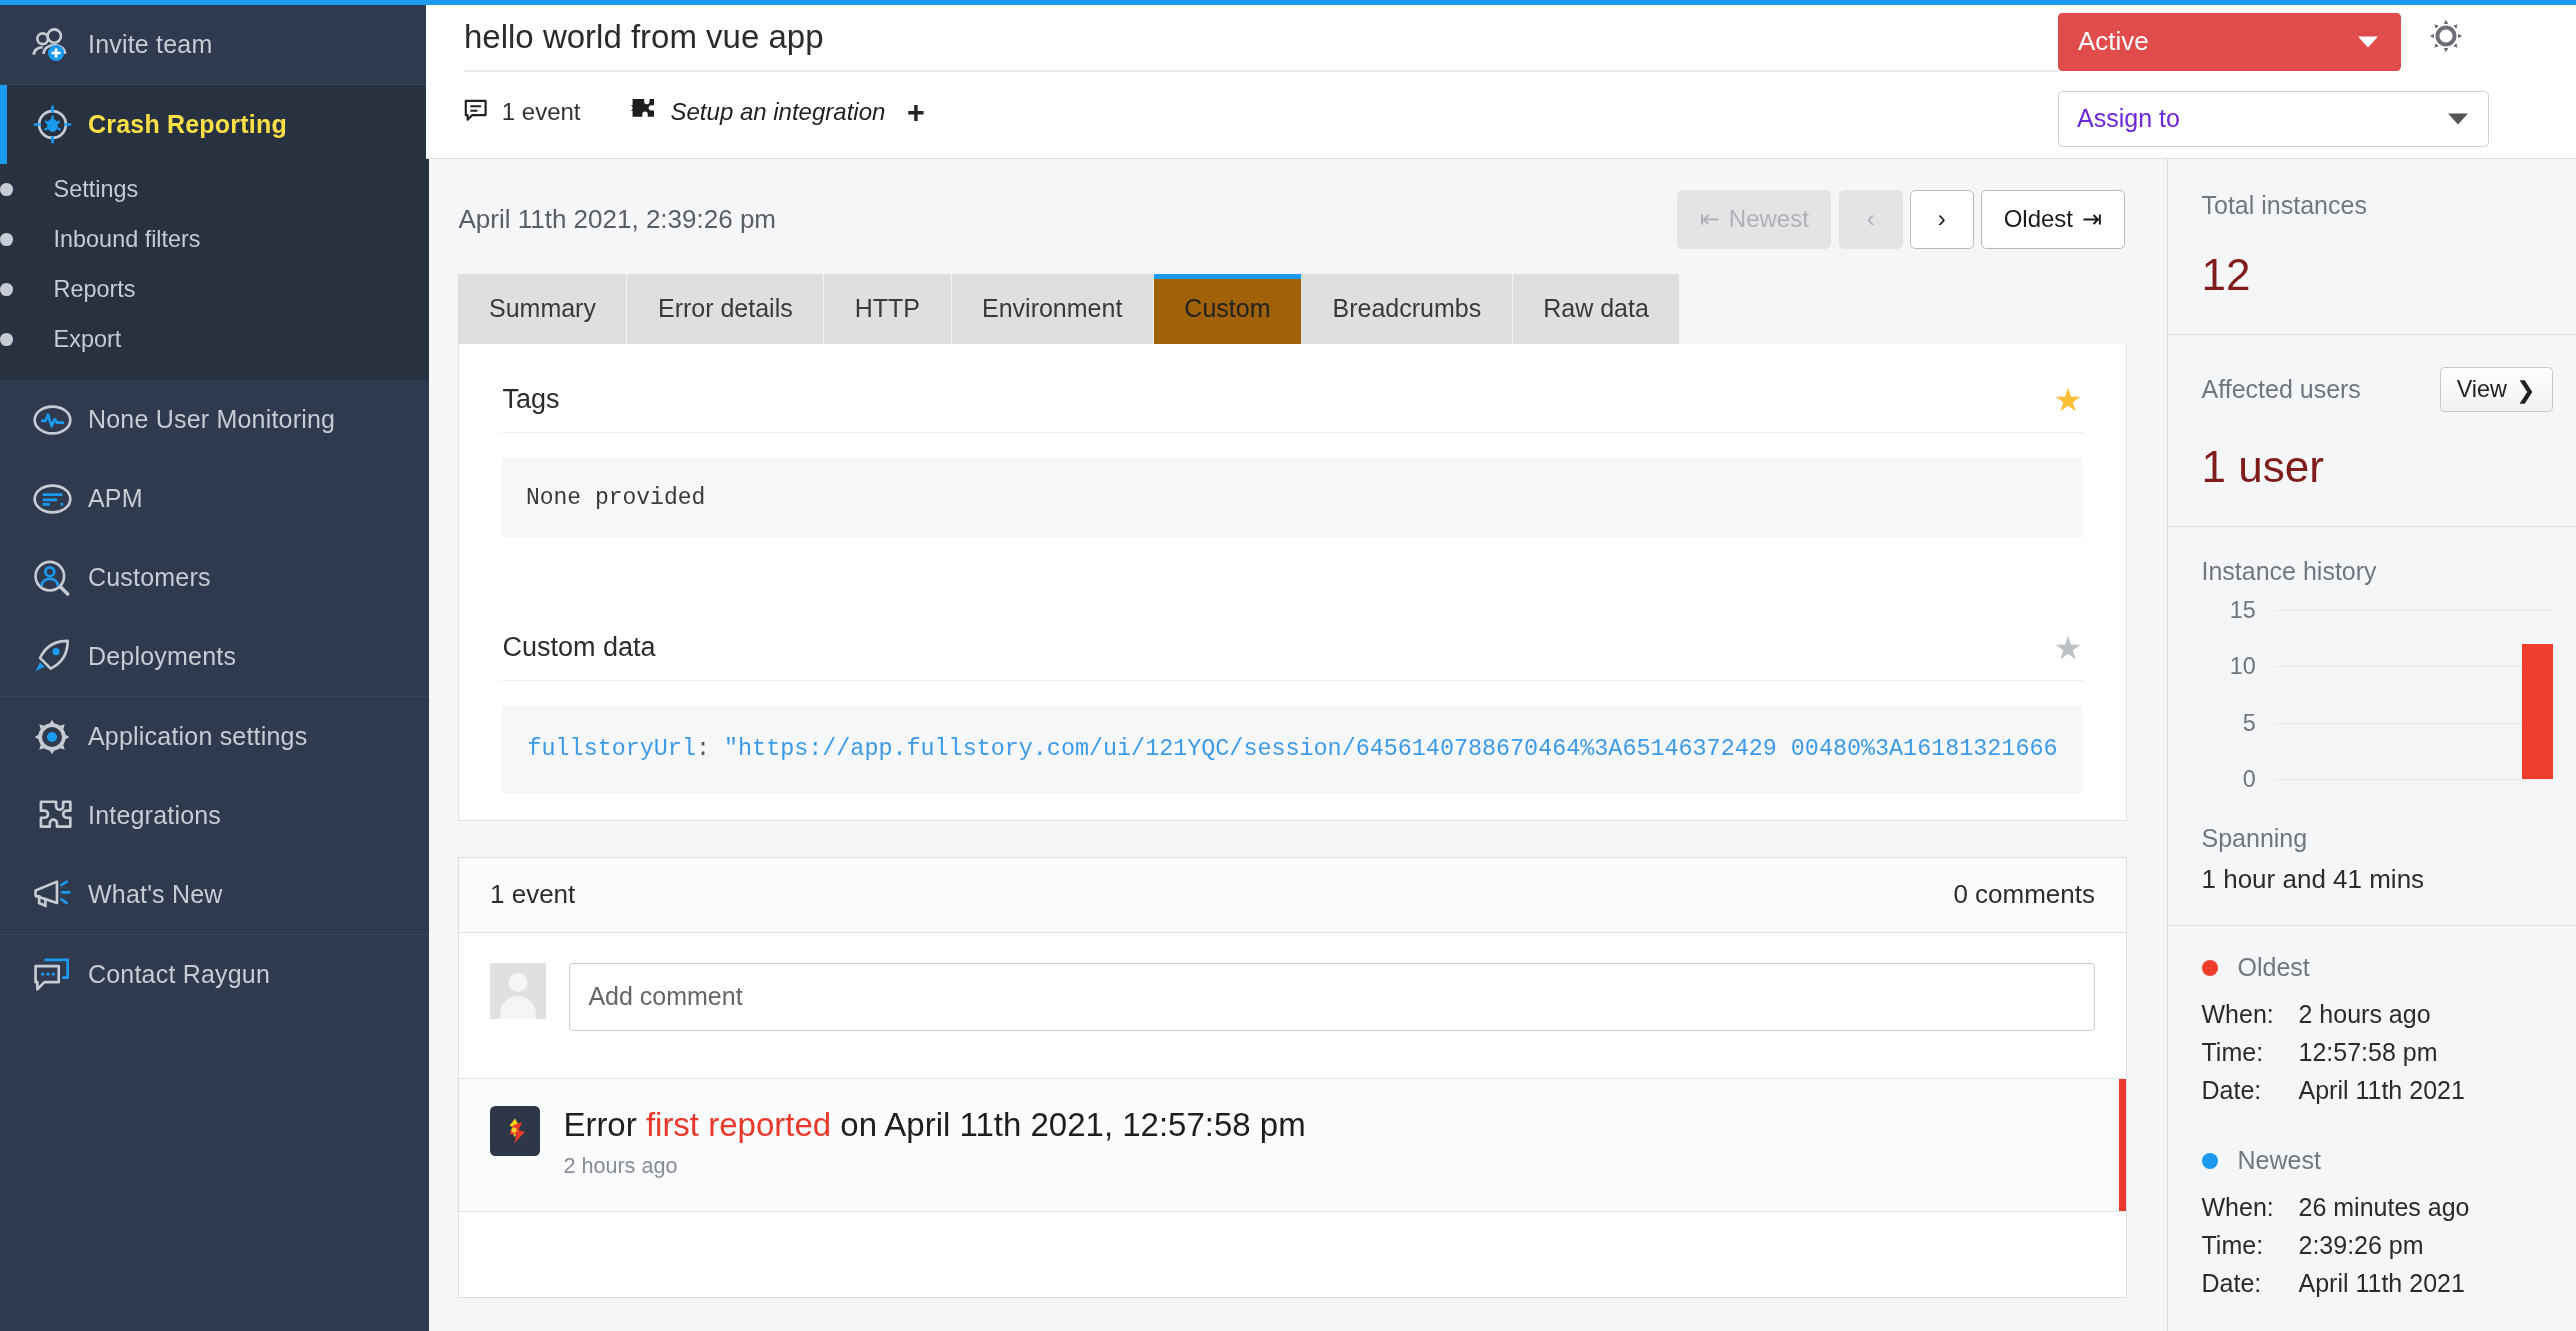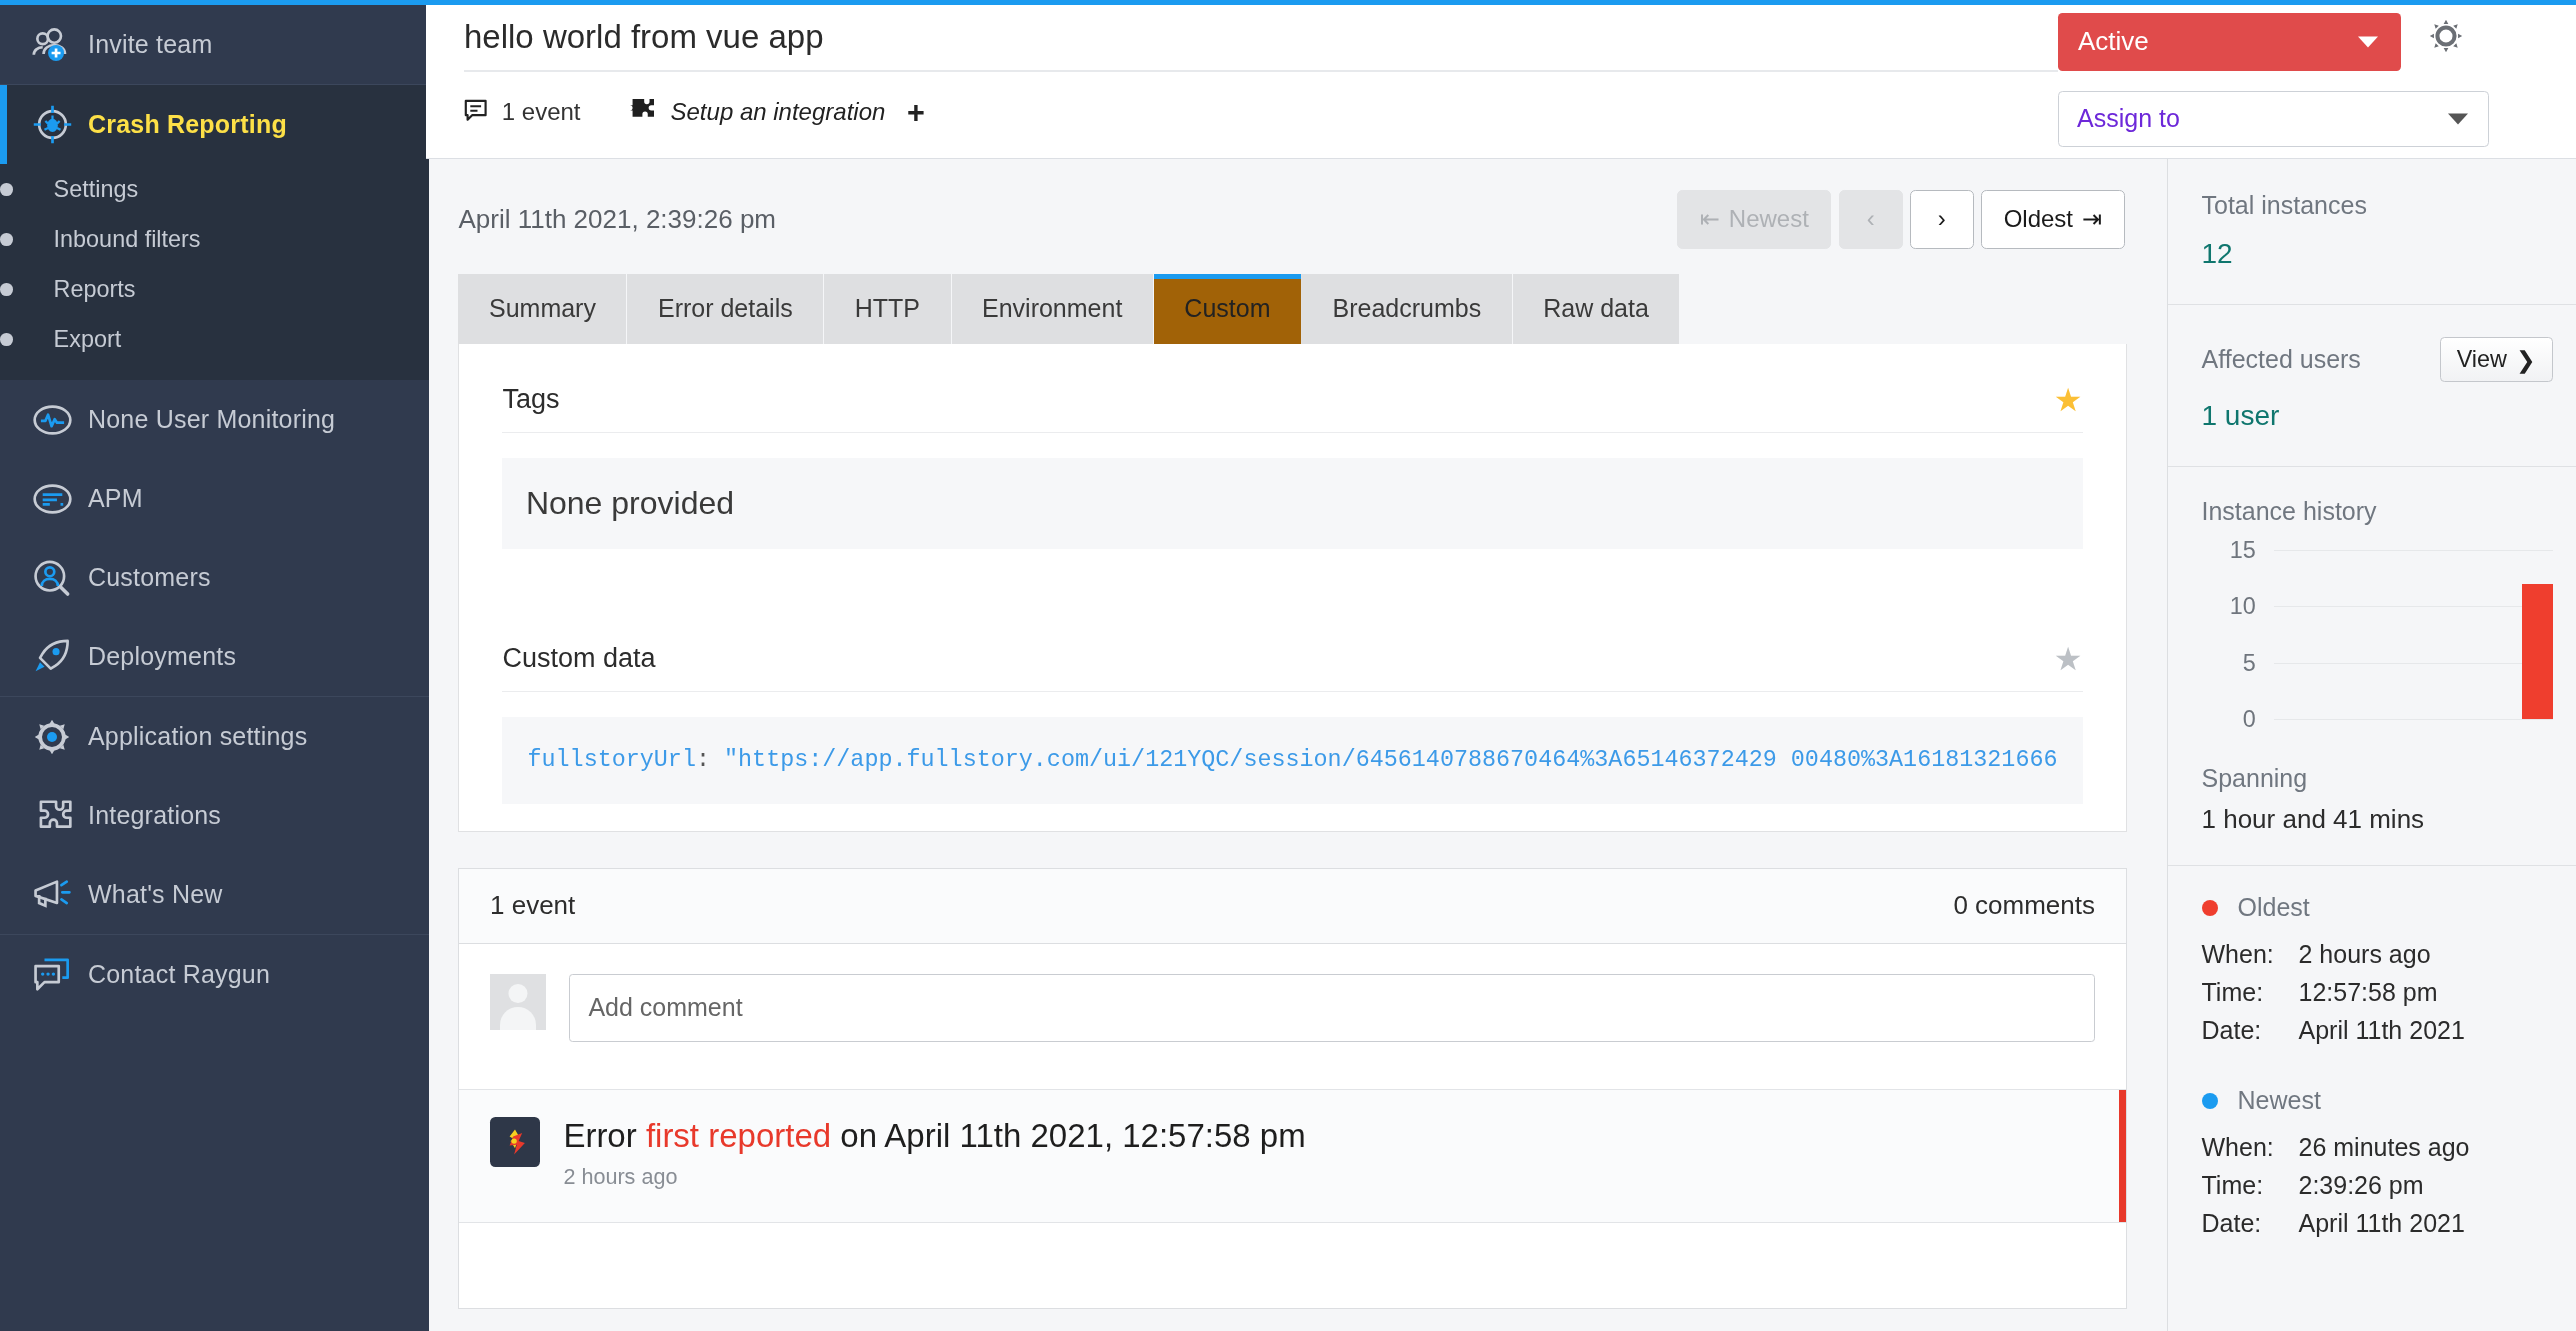--- a/index.html
+++ b/index.html
@@ -263,23 +263,24 @@
   }
   .section-title { font-size: 27px; color: #2c2c2c; }
   .star { font-size: 32px; line-height: 1; cursor: pointer; }
   .star.gold { color: #fbbf35; }
   .star.grey { color: #bcc0c5; }
 
   .section-body {
     background: #f6f7f9;
     margin-top: 25px;
     padding: 27px 23.4px;
-    font-size: 32px; color: #3a3a3a;
+    font-size: 23px; color: #3a3a3a;
     white-space: nowrap;
     overflow: hidden;
+    font-family: Liberation Mono, monospace;
   }
   .section-body.code {
     font-family: "Liberation Mono", monospace;
     font-size: 23.4px;
     padding: 30.5px 25px;
   }
   .code-key { color: #3c9ae8; }
   .code-colon { color: #555; }
   .code-val { color: #3c9ae8; }
   .spacer-lg { height: 54px; }
@@ -372,21 +373,21 @@
     background: #f5f6f8;
     border-left: 0.9px solid #dcdee1;
     padding: 0 0 0 0;
   }
   .rail-block {
     padding: 32px 34px 34px 34px;
     border-bottom: 0.9px solid #dfe1e4;
   }
   .rail-label { font-size: 25px; color: #707780; }
   .rail-value-red {
-    font-size: 28px; color: #0f766e; margin-top: 18px;
+    font-size: 44px; color: #7f1d1d; margin-top: 30px;
   }
   .rail-head-row {
     display: flex; align-items: center; justify-content: space-between;
   }
   .view-btn {
     border: 0.9px solid #c4c7cc;
     background: linear-gradient(#ffffff, #f1f2f4);
     border-radius: 4.5px;
     padding: 7.2px 16px;
     font-size: 23.4px; color: #222;

